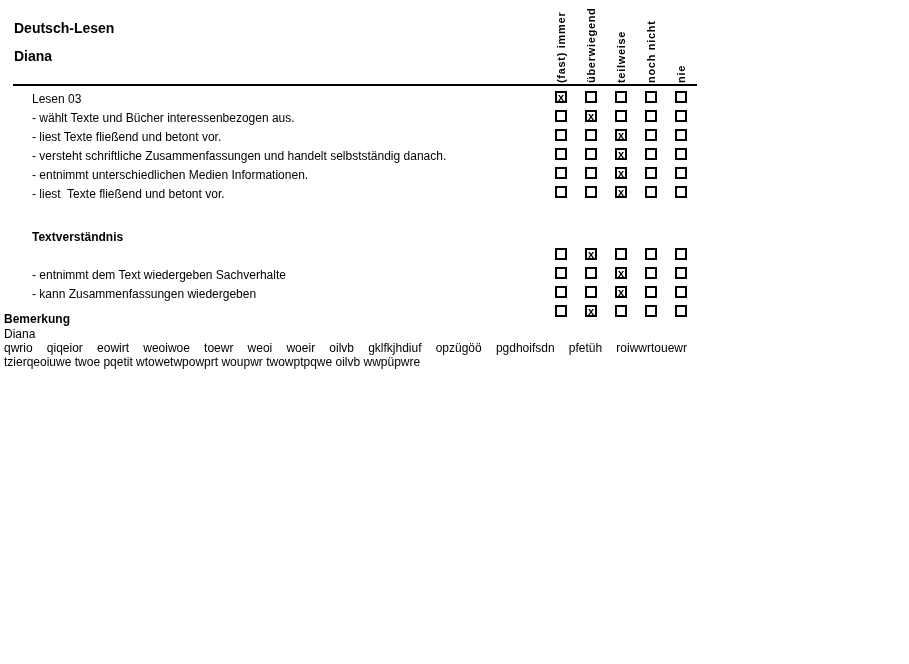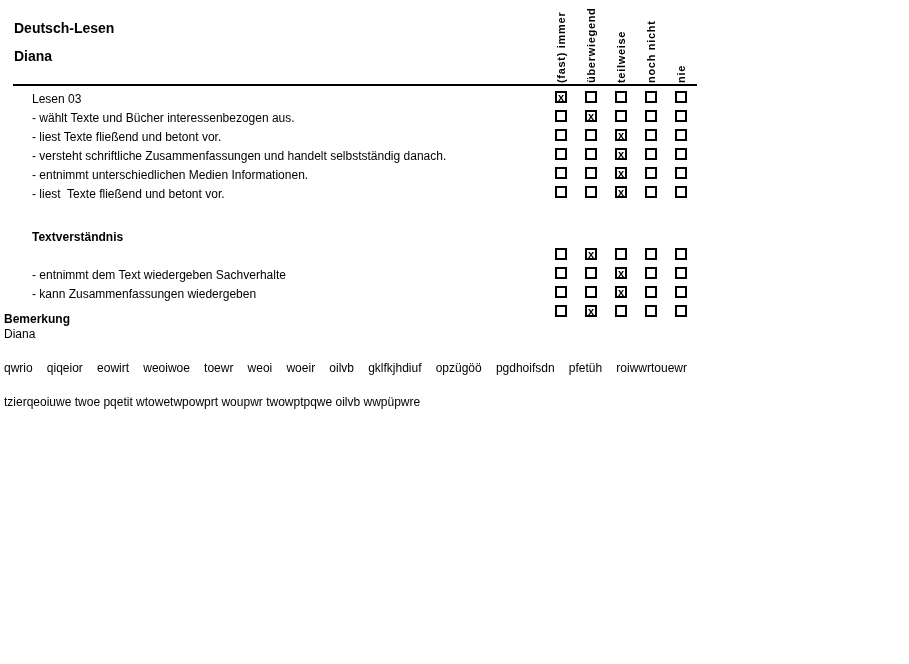--- a/index.html
+++ b/index.html
@@ -88,21 +88,21 @@
   }
   .remarks {
     position: absolute;
     left: 4px;
     top: 312px;
     width: 683px;
     font-size: 12px;
   }
   .remarks-title { font-weight: bold; line-height: 15px; }
   .remarks-sub { line-height: 14px; }
-  .remarks-line { line-height: 14px; margin-top: 20px; }
+  .remarks-line { line-height: 14px; }
   .justified { text-align: justify; text-align-last: justify; }
 </style>
 </head>
 <body>
 
 <div class="page">
 
   <div class="title">Deutsch-Lesen</div>
 
   <div class="student">Diana</div>

